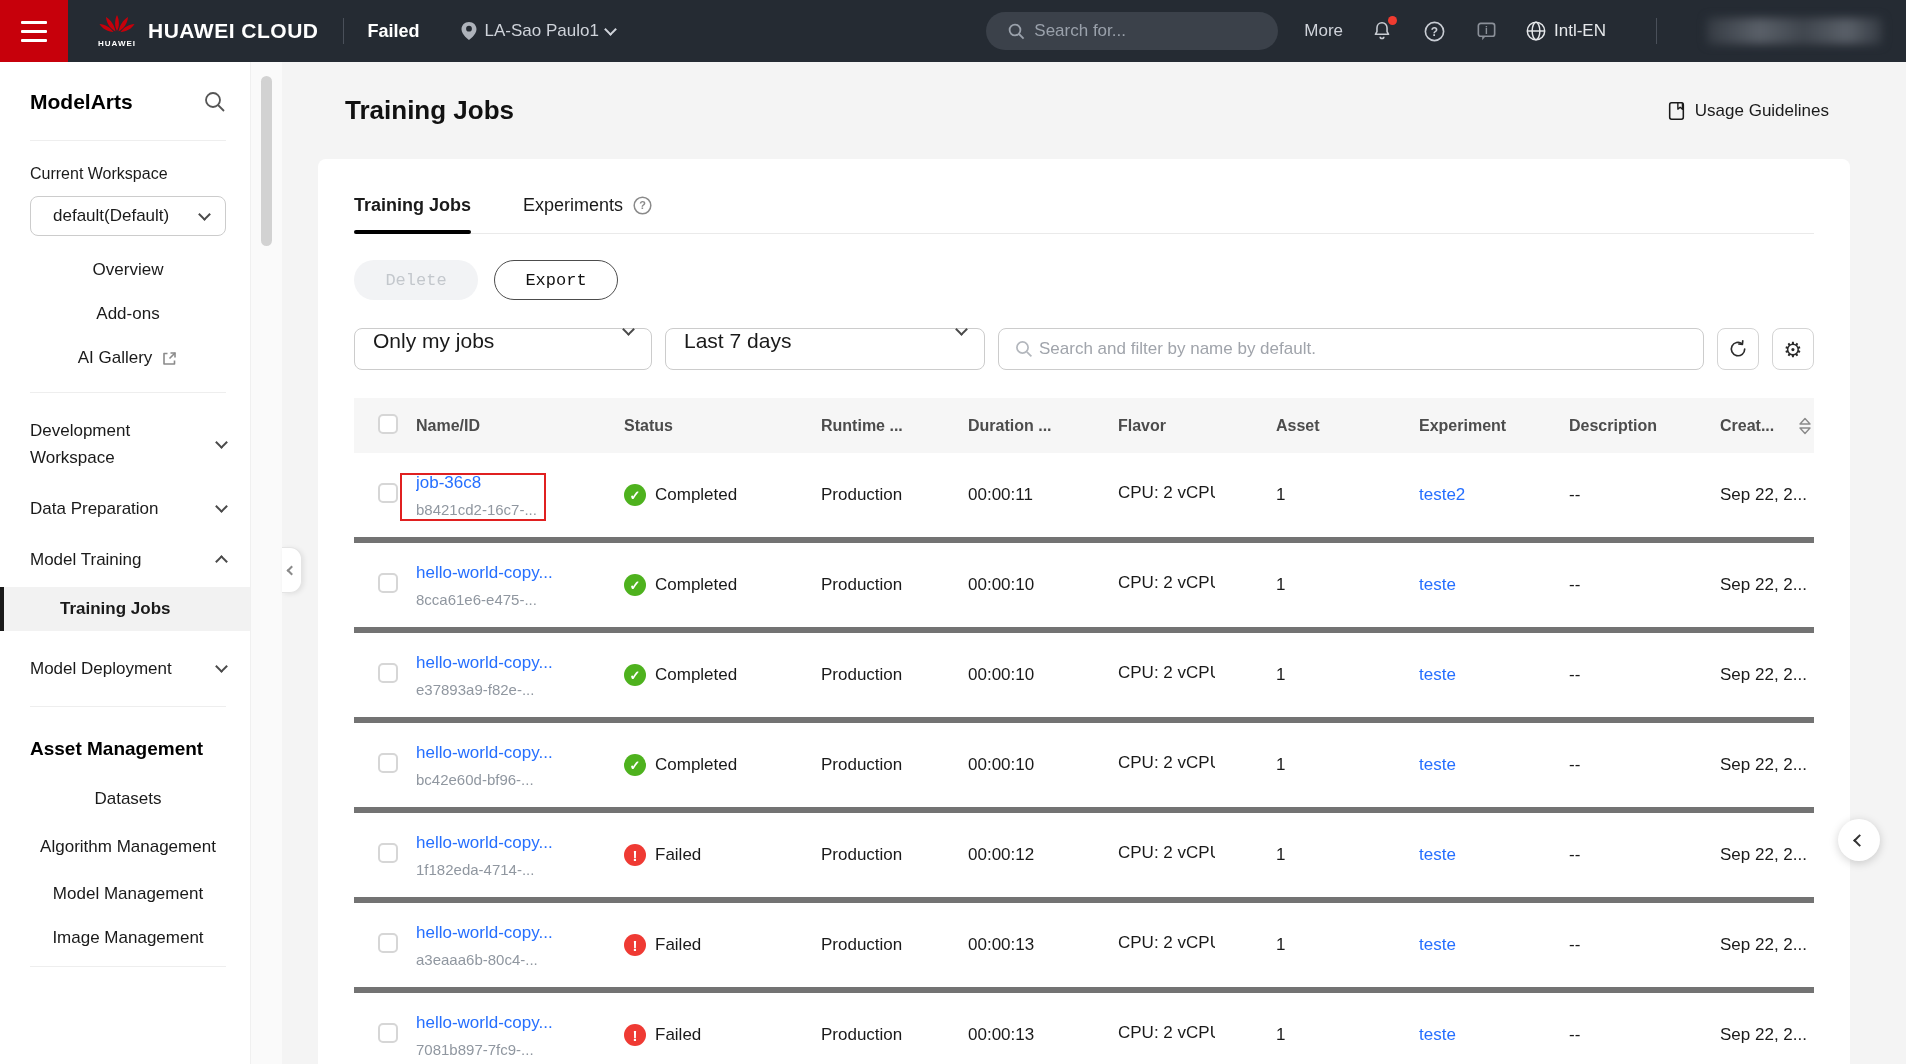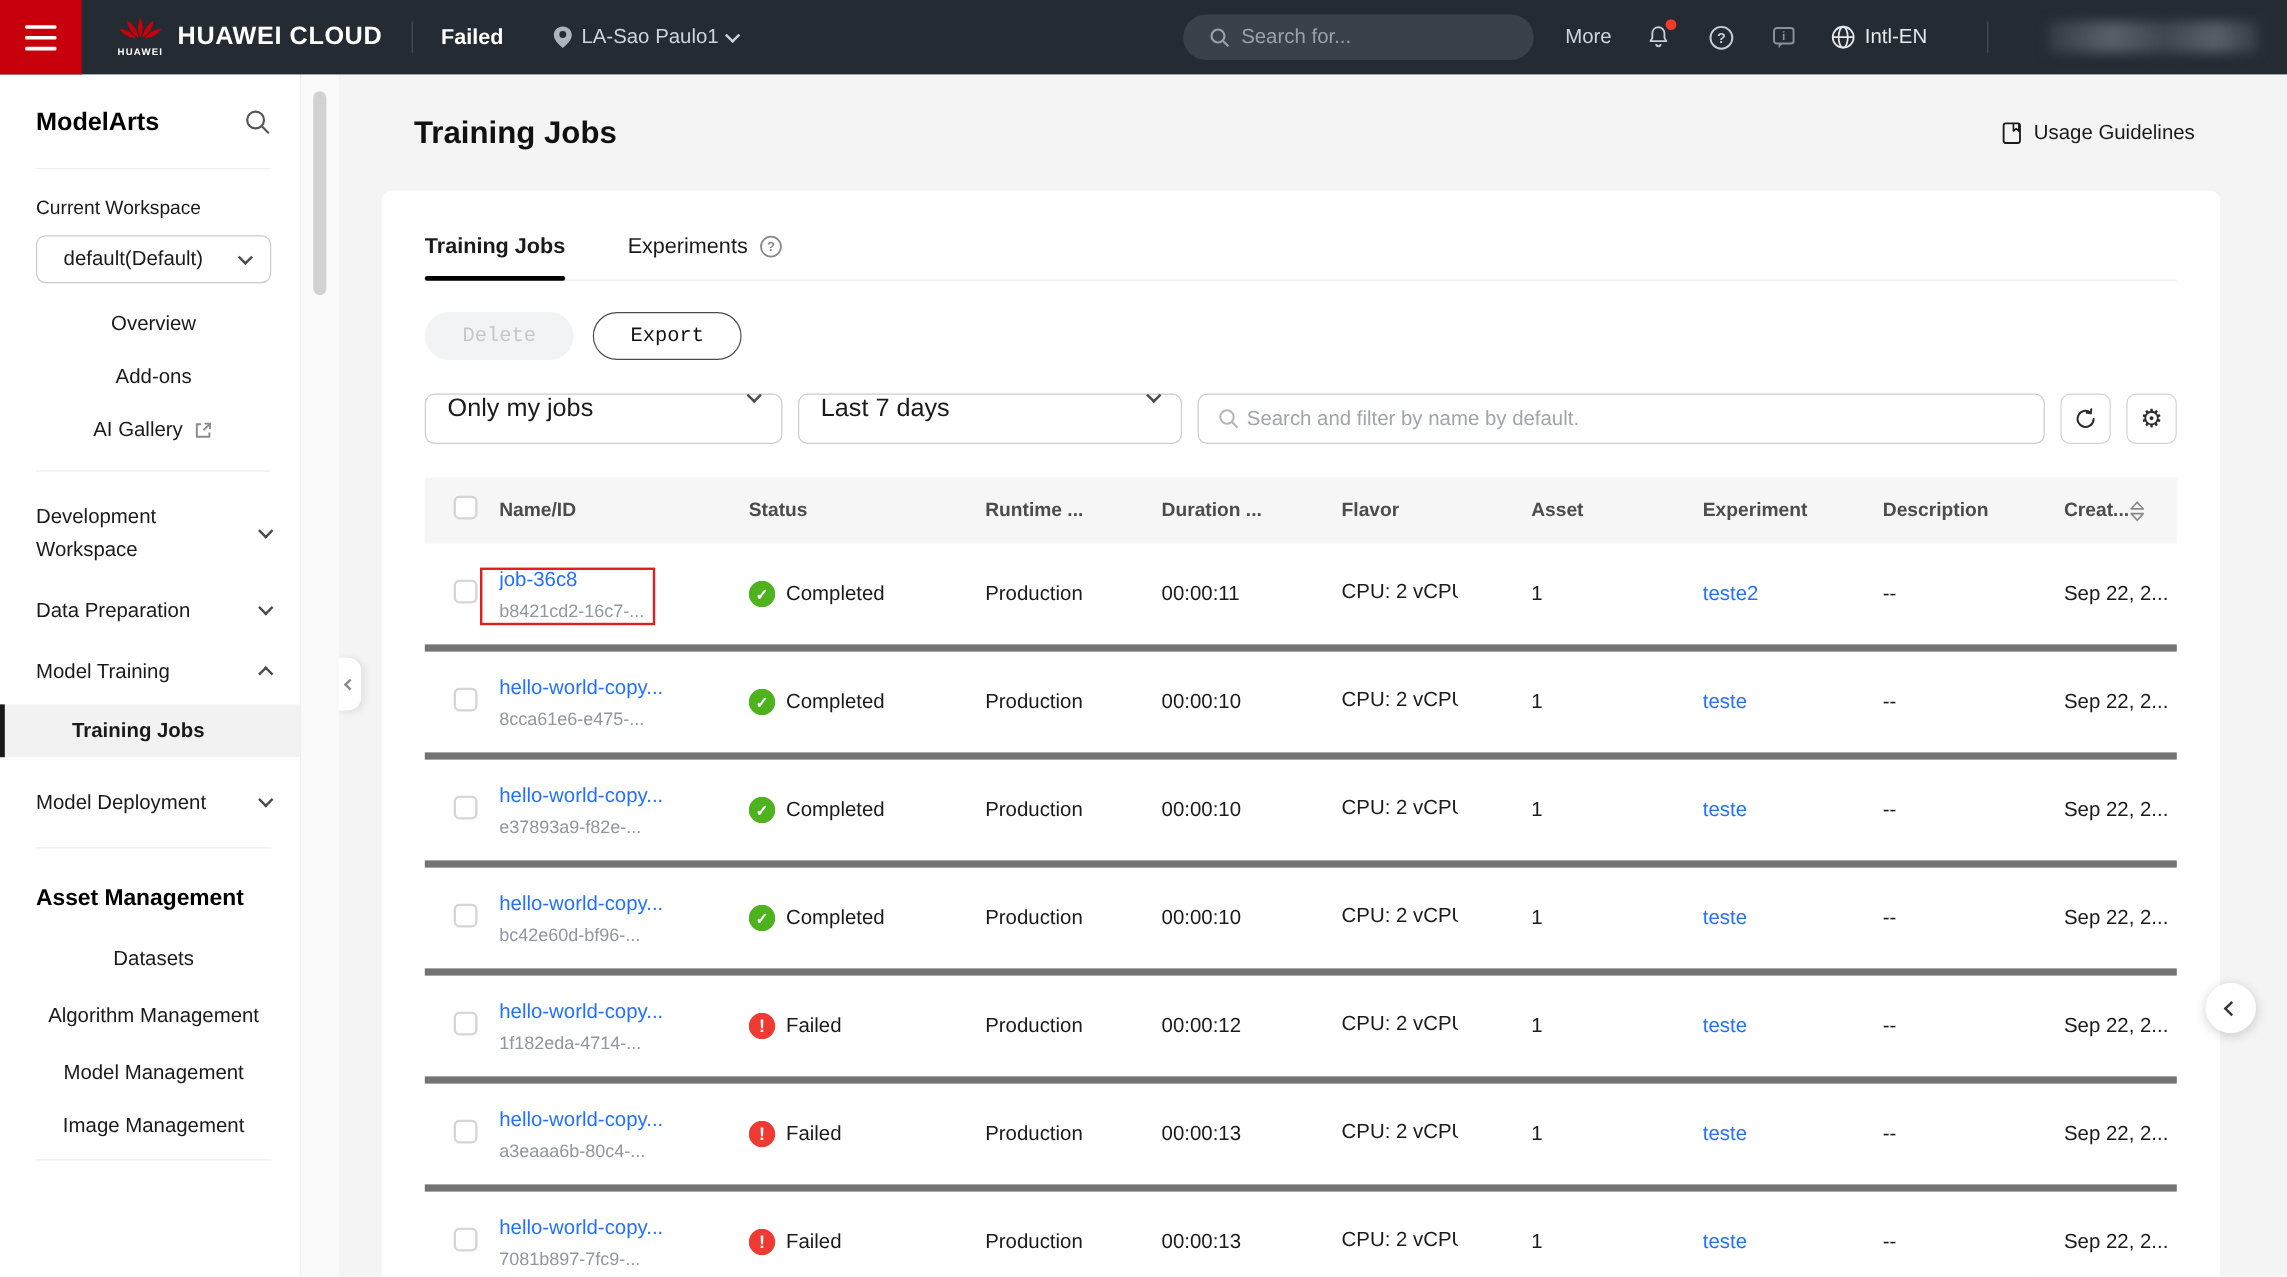--- a/index.html
+++ b/index.html
@@ -82,21 +82,21 @@
   .searchbox { flex:1 1 auto; height:42px; border:1px solid #ccc; border-radius:8px; display:flex; align-items:center; gap:6px; padding:0 16px; color:#a0a4ab; font-size:17px; cursor:text; background:#fff; }
   .iconbtn { width:42px; height:42px; border:1px solid #d4d4d4; border-radius:8px; display:flex; align-items:center; justify-content:center; cursor:pointer; color:#2b2b2b; background:#fff; flex:0 0 auto; }
   .iconbtn .gear { font-size:21px; line-height:1; color:#2b2b2b; }
 
   
   .table { margin-top:28px; }
   .thead, .trow { display:grid; grid-template-columns:62px 208px 197px 147px 150px 158px 143px 150px 151px minmax(60px,1fr); align-items:center; }
   .thead { height:55px; background:#f6f6f6; font-weight:bold; font-size:16px; color:#4c4c4c; }
   .hcell { position:relative; padding-right:10px; white-space:nowrap; overflow:hidden; }
   .hcell.sep::before { content:""; position:absolute; left:-16px; top:50%; transform:translateY(-50%); width:1px; height:18px; background:#ddd; }
-  .hcell.last { display:flex; align-items:center; justify-content:flex-start; padding-right:2px; }
+  .hcell.last { display:flex; align-items:center; justify-content:space-between; padding-right:2px; }
   .checkbox { display:inline-block; width:20px; height:20px; border:2px solid #d6d6d6; border-radius:5px; background:#fff; margin-left:24px; cursor:pointer; }
   .trow { height:90px; border-bottom:6px solid #737373; font-size:17px; color:#1a1a1a; }
   .cell { padding-right:12px; white-space:nowrap; overflow:hidden; }
   .c-name { display:flex; flex-direction:column; justify-content:center; gap:8px; }
   .job-link, .exp-link { color:#256fff; text-decoration:none; cursor:pointer; overflow:hidden; text-overflow:clip; white-space:nowrap; }
   .job-id { font-size:15px; color:#9097a0; }
   .c-status { display:flex; align-items:center; gap:9px; }
   .st-icon { width:22px; height:22px; border-radius:50%; flex:0 0 auto; display:flex; align-items:center; justify-content:center; color:#fff; font-weight:bold; }
   .st-icon.ok { background:#4eb21e; font-size:13px; }
   .st-icon.ok::after { content:"\2713"; }

